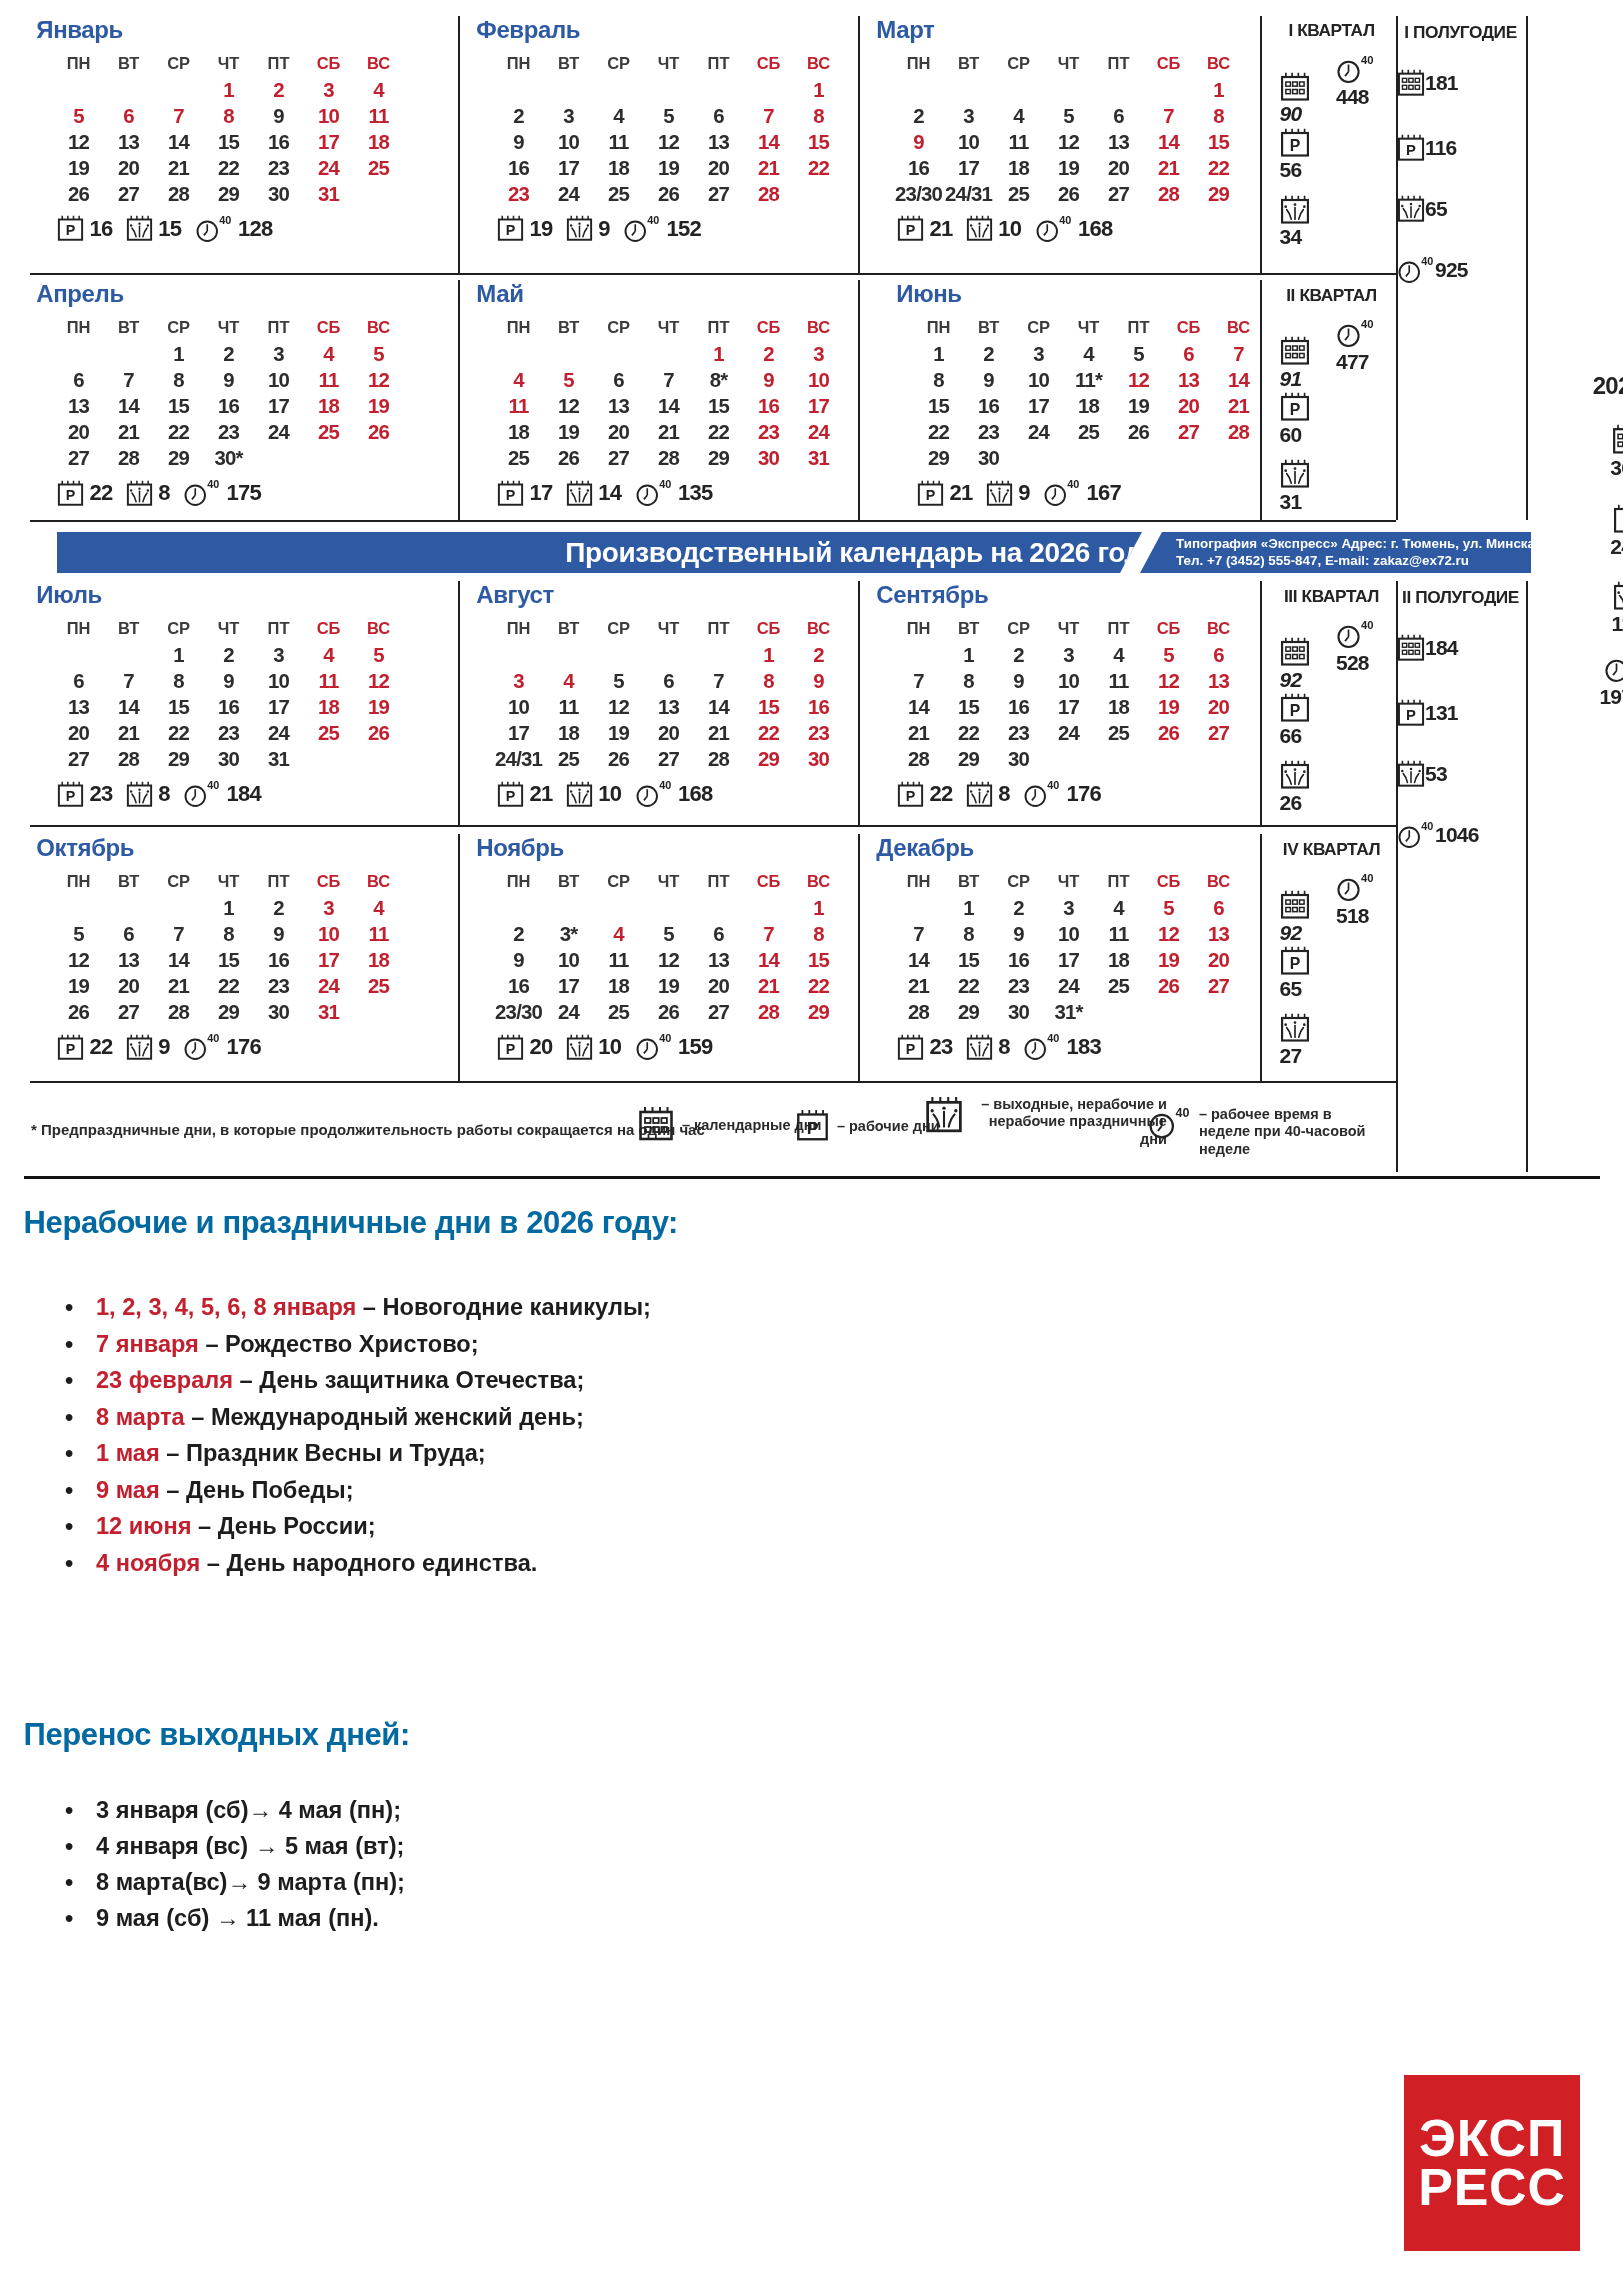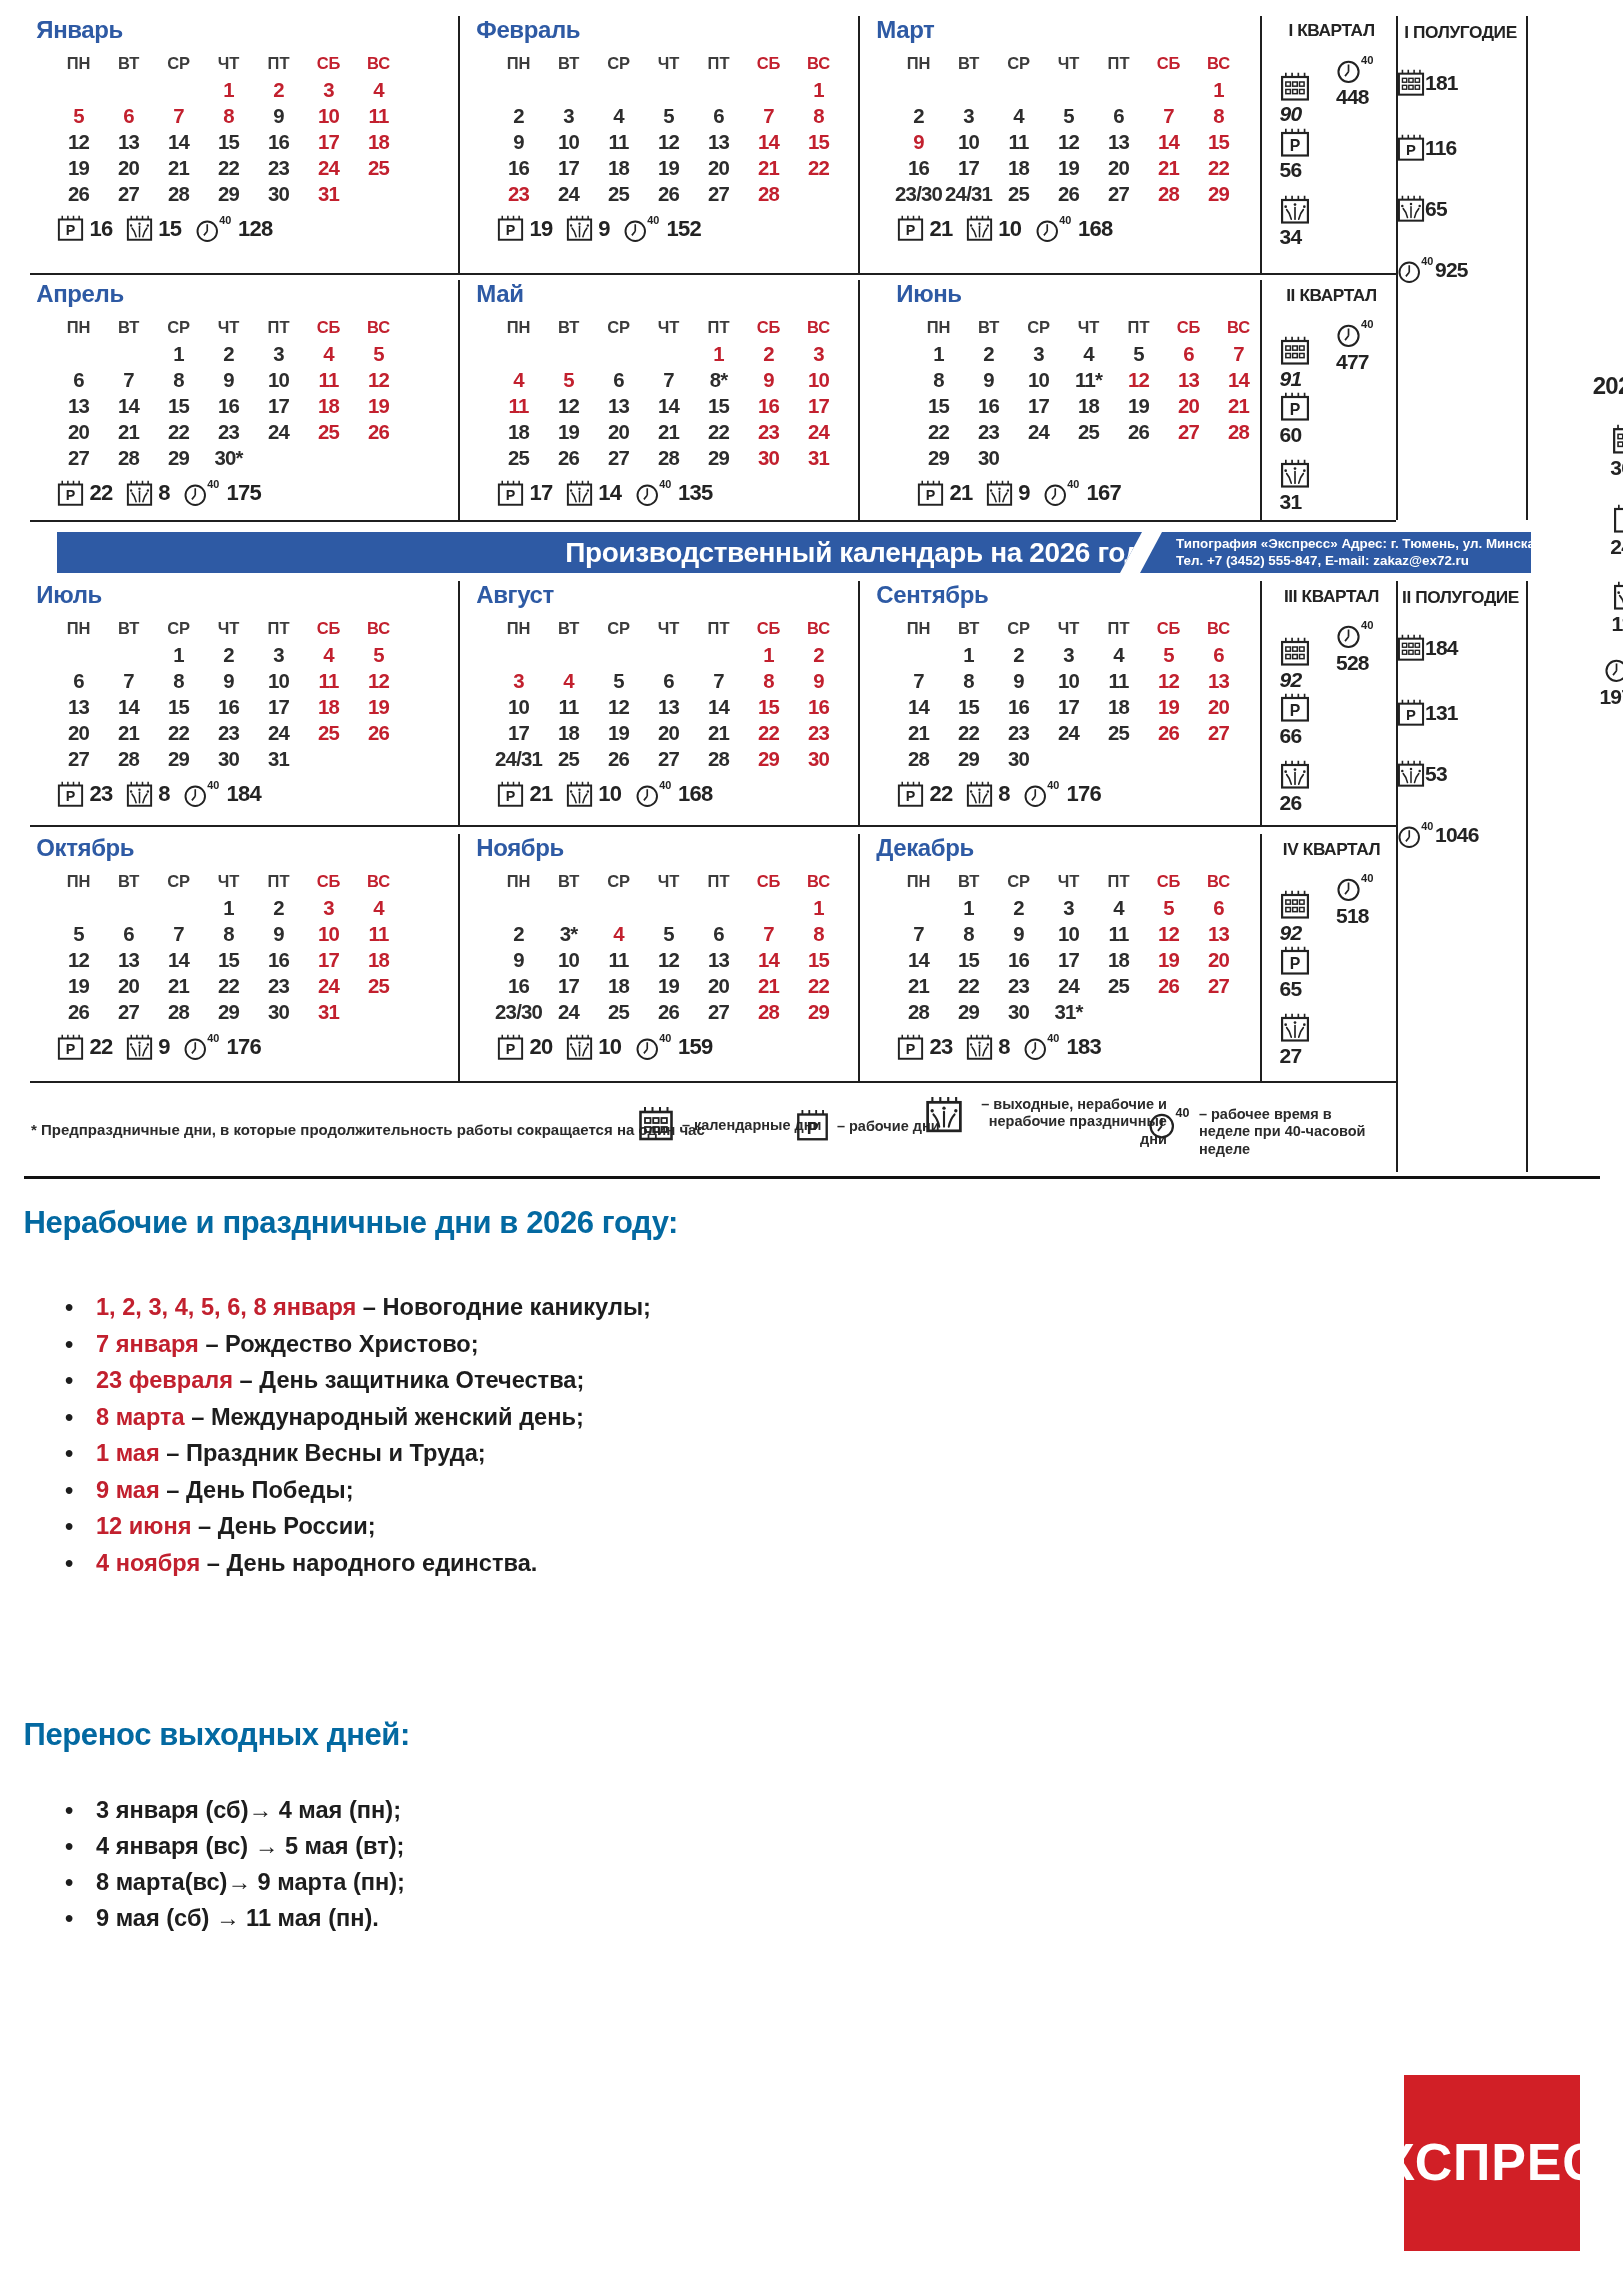--- a/index.html
+++ b/index.html
@@ -58,21 +58,21 @@
   .legend-label{font-size:14.5px;font-weight:bold;line-height:17.3px;margin-left:7.9px;color:#2b2b2b;}
 
   
   .sec-title{position:absolute;left:23.6px;margin:0;font-size:31px;font-weight:bold;letter-spacing:-0.4px;color:#0369a1;}
   .blist-item{position:absolute;left:96px;font-size:23.6px;font-weight:bold;white-space:nowrap;color:#1d1d1d;}
   .blist-item::before{content:"\2022";position:absolute;left:-31px;color:#1d1d1d;}
   .hl-date{color:var(--red);text-align:right;}
 
   
   .logo{position:absolute;left:1404px;top:2075px;width:176px;height:176px;background:var(--logo-red);
-    display:flex;flex-direction:row;align-items:center;justify-content:center;line-height:0.95;}
+    display:flex;flex-direction:column;align-items:center;justify-content:center;line-height:0.95;}
   .logo span{color:#fff;font-weight:bold;font-size:52px;letter-spacing:0.8px;}
 
   .icon{display:inline-block;line-height:0;}
   svg text{font-family:"Liberation Sans",sans-serif;}
 </style>
 </head>
 <body>
 
 <div id="page">
 

